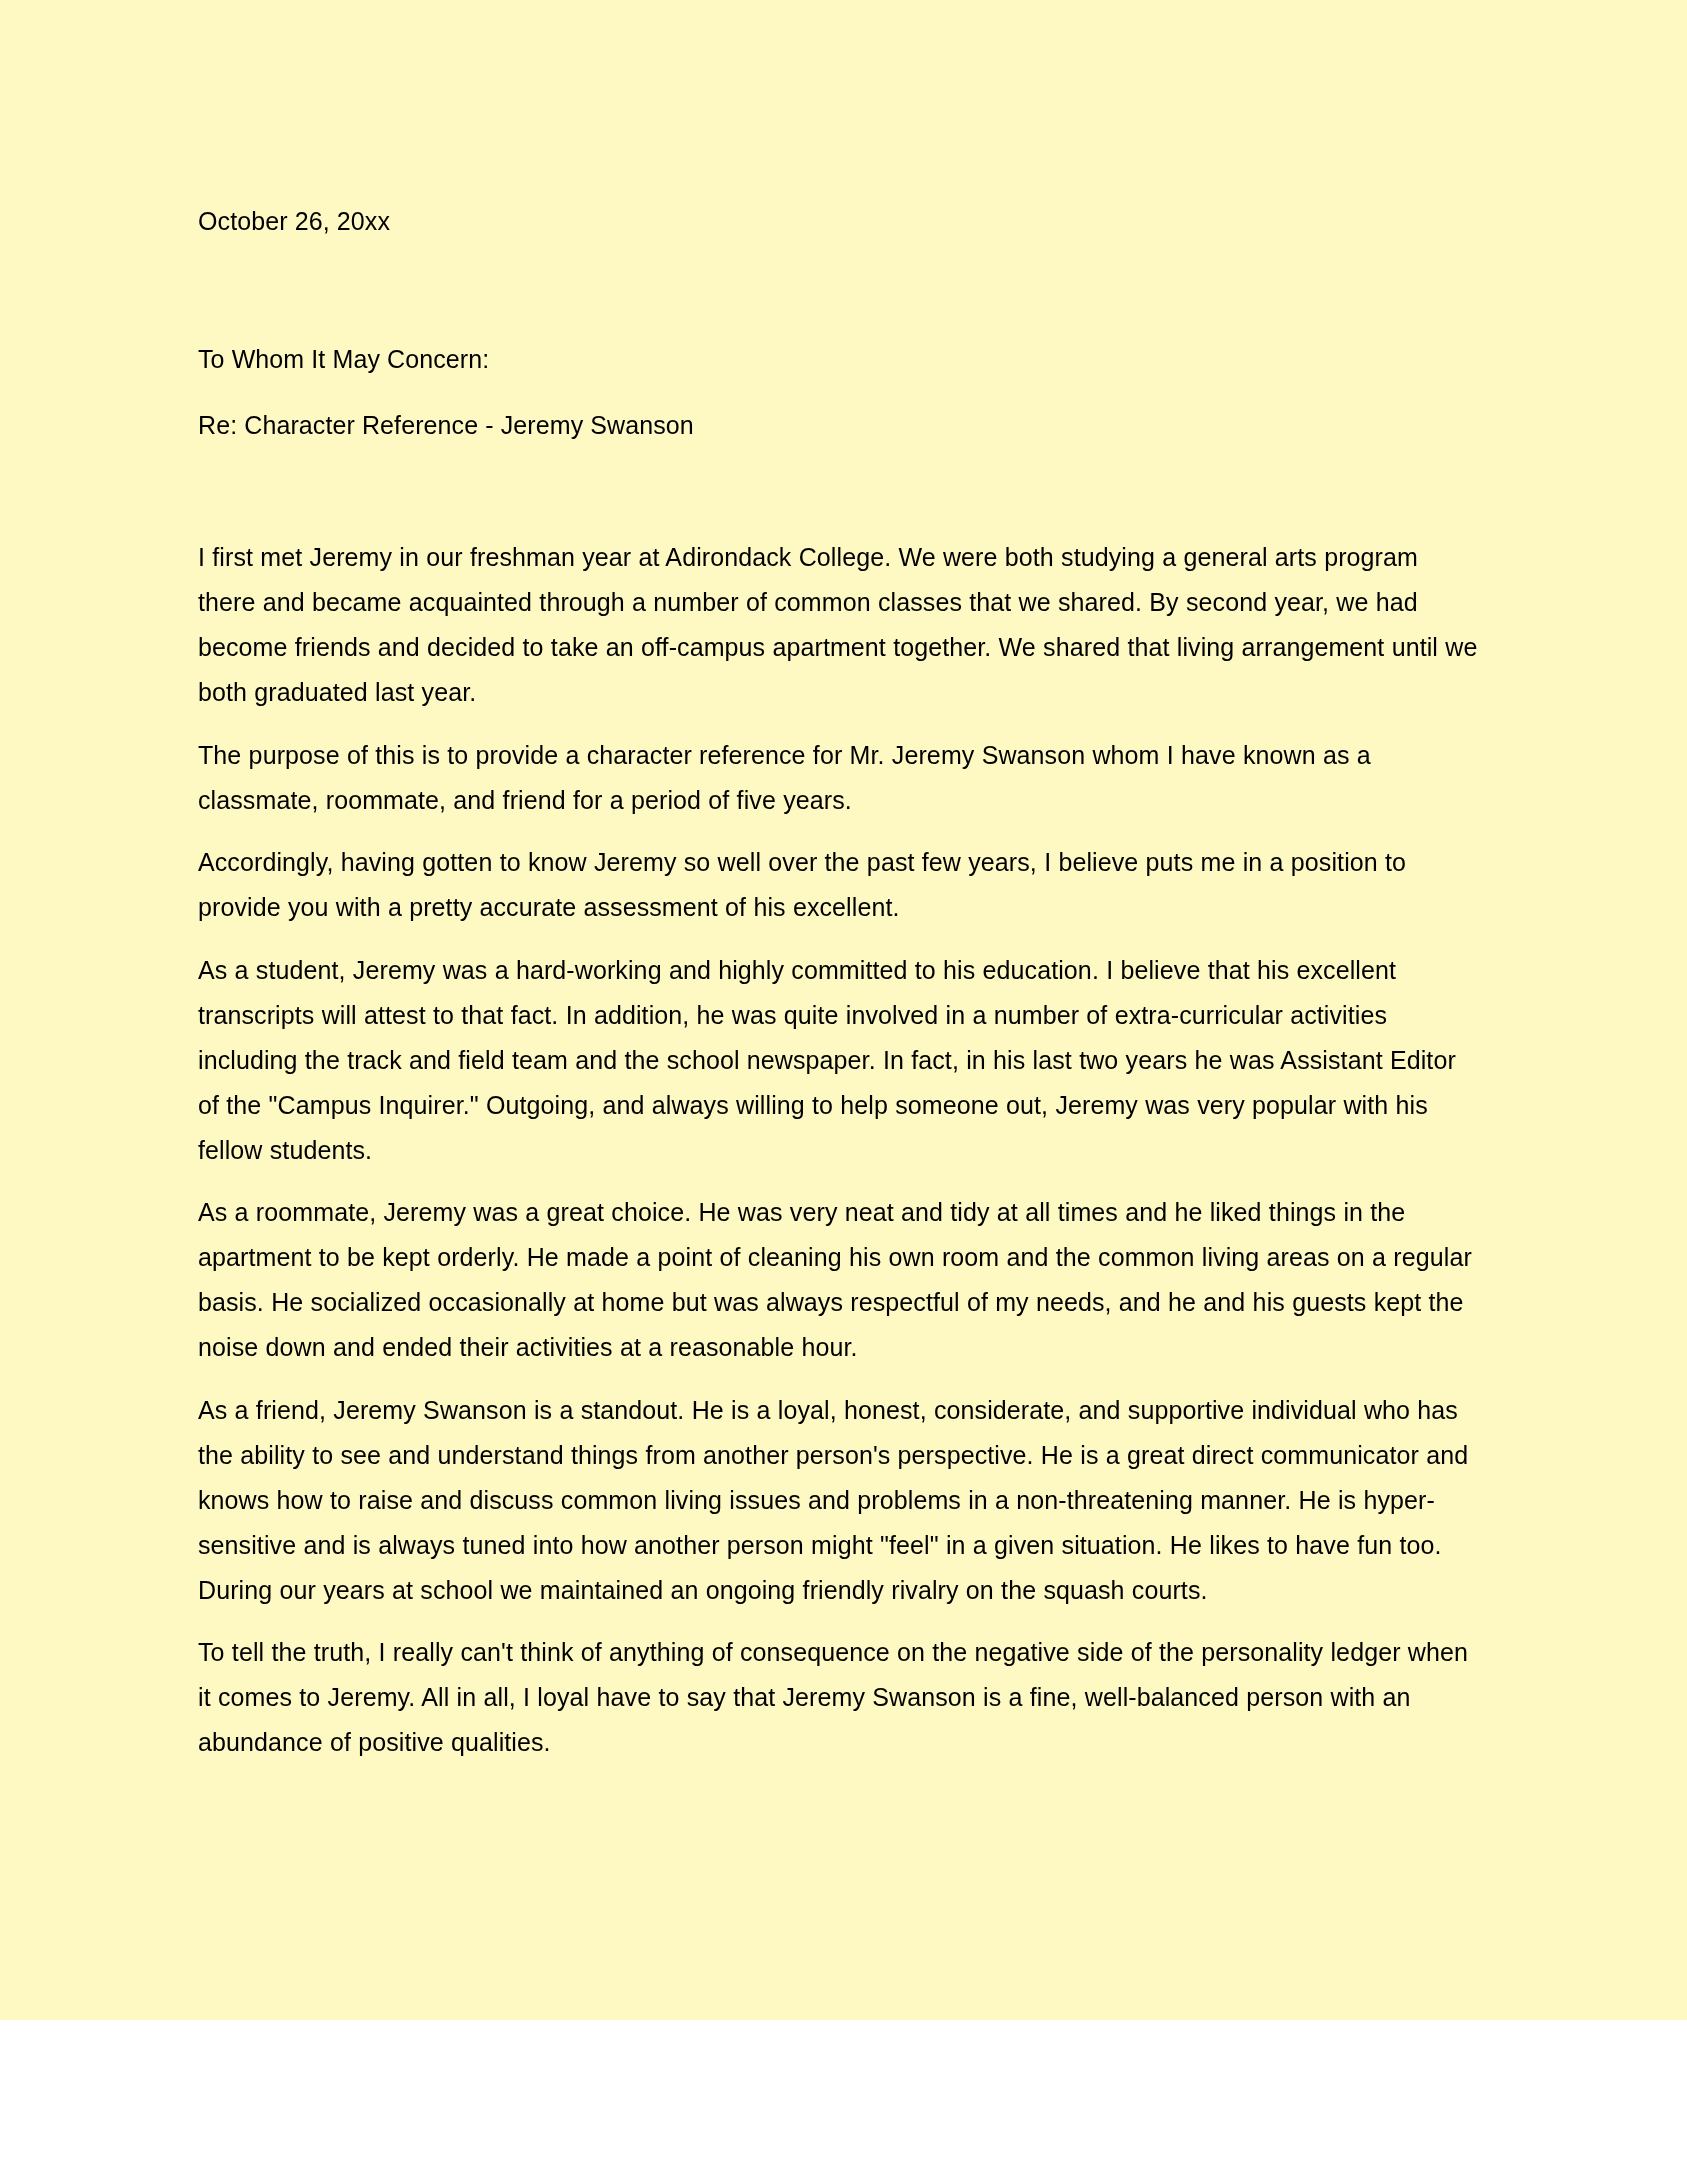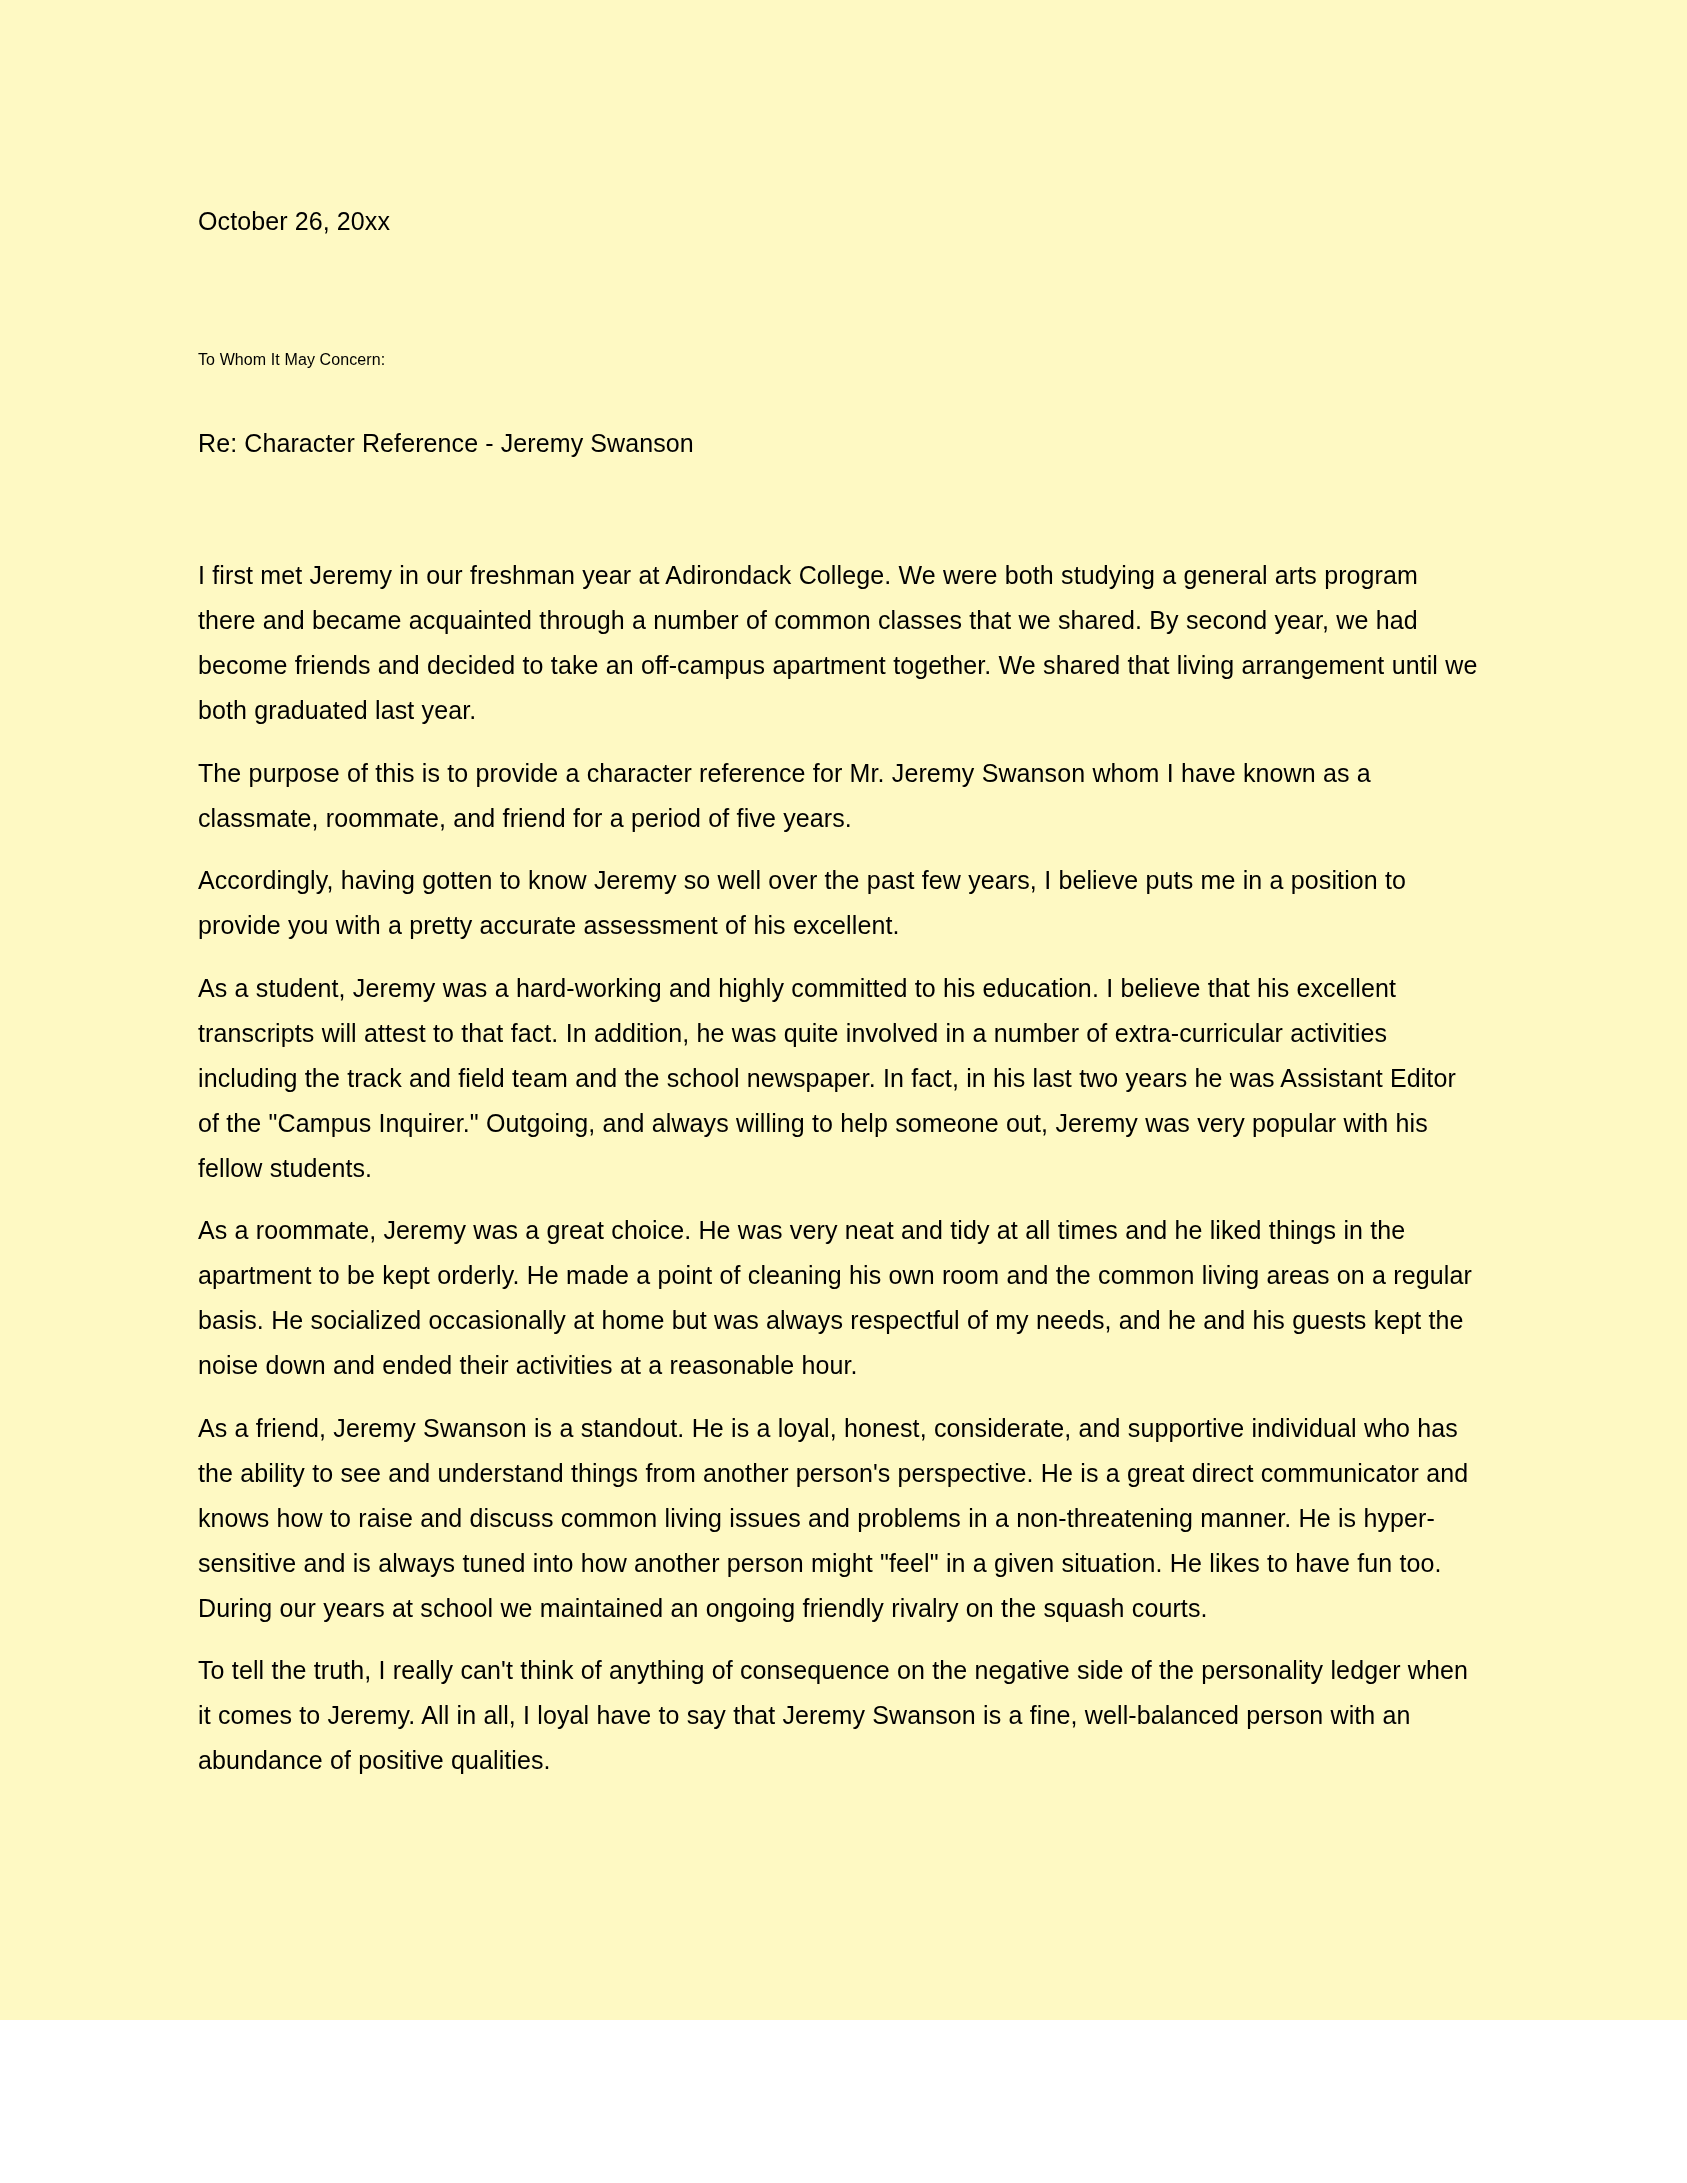--- a/index.html
+++ b/index.html
@@ -33,32 +33,32 @@
     line-height: 45px;
     color: #000000;
     letter-spacing: 0.1px;
   }
 
   .spacer-after-date {
     height: 93px;
   }
 
   .salutation {
-    font-size: 16px;
+    font-size: 25px;
     line-height: 45px;
     color: #000000;
     letter-spacing: 0.1px;
   }
 
   .subject-line {
     font-size: 25px;
     line-height: 45px;
     color: #000000;
     letter-spacing: 0.1px;
-    margin-top: 39px;
+    margin-top: 21px;
   }
 
   .spacer-before-body {
     height: 87px;
   }
 
   .body-paragraph {
     font-size: 25px;
     line-height: 45px;
     color: #000000;

